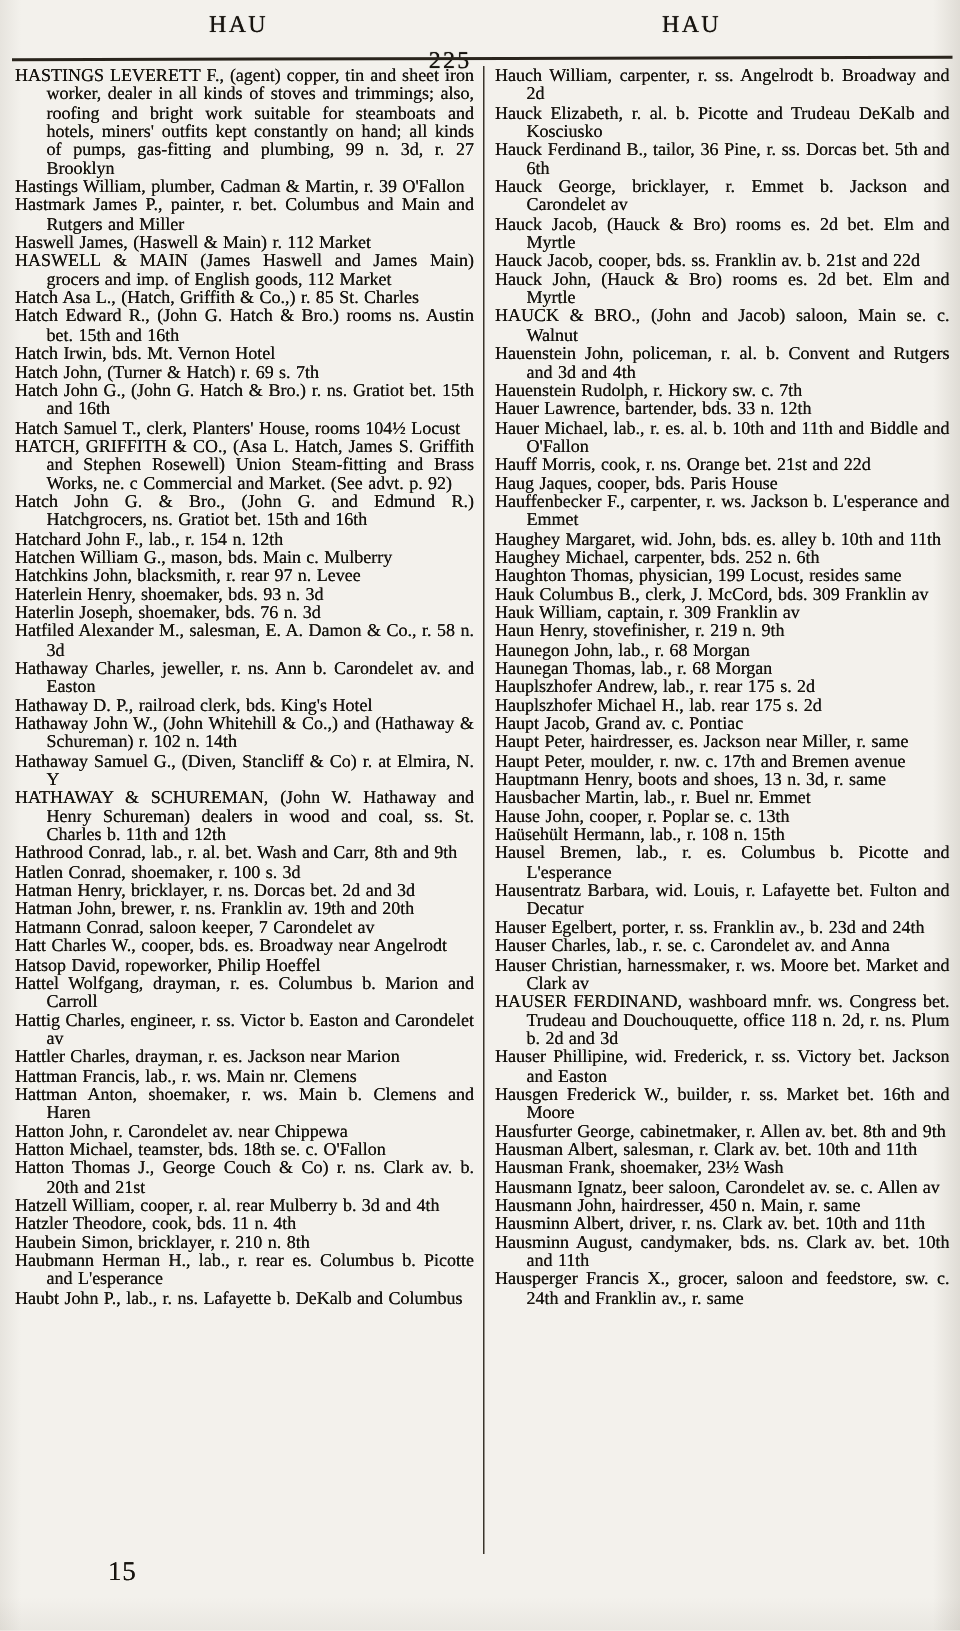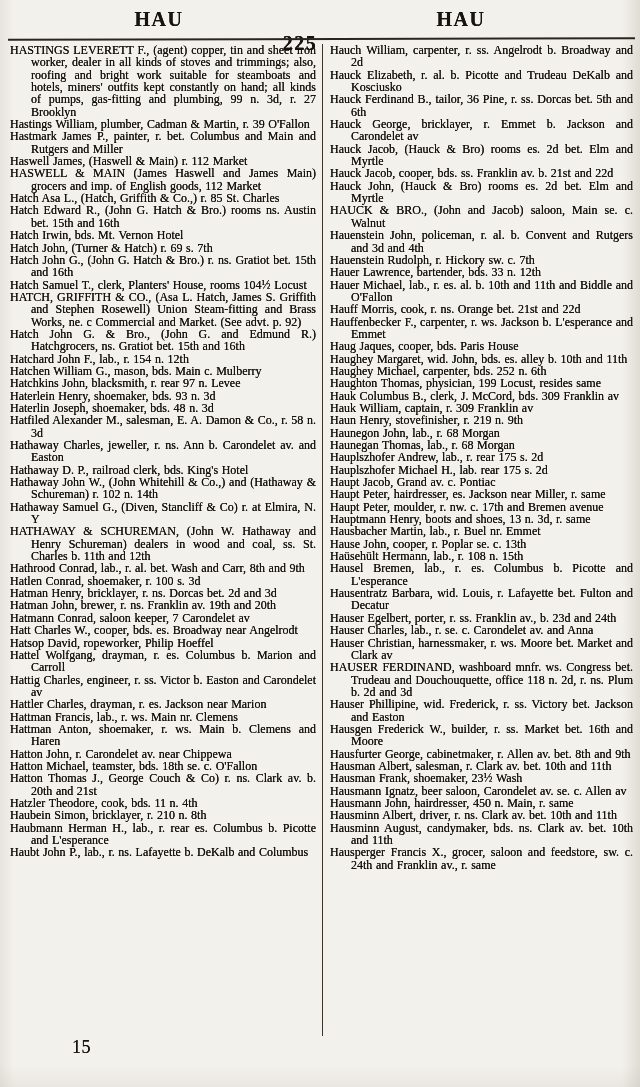--- a/index.html
+++ b/index.html
@@ -28,22 +28,22 @@
   .header {
     position: absolute;
     top: 8px;
     left: 0;
     width: 100%;
     height: 30px;
   }
   .header .h-label {
     position: absolute;
     transform: translateX(-50%);
-    font-size: 20px;
-    font-weight: bold;
+    font-size: 16px;
+    font-weight: normal;
     letter-spacing: 1.5px;
     text-shadow: 0 0 0.5px currentColor;
   }
   .h-left   { left: 159px; }
   .h-center { left: 300px; letter-spacing: 0.5px; margin-top: 24px; }
   .h-right  { left: 461px; }
   .header-rule {
     position: absolute;
     top: 38px;
     left: 8px;
@@ -113,21 +113,21 @@
     <p class="entry">Hatch Irwin, bds. Mt. Vernon Hotel</p>
     <p class="entry">Hatch John, (Turner &amp; Hatch) r. 69 s. 7th</p>
     <p class="entry">Hatch John G., (John G. Hatch &amp; Bro.) r. ns. Gratiot bet. 15th and 16th</p>
     <p class="entry">Hatch Samuel T., clerk, Planters' House, rooms 104½ Locust</p>
     <p class="entry">HATCH, GRIFFITH &amp; CO., (Asa L. Hatch, James S. Griffith and Stephen Rosewell) Union Steam-fitting and Brass Works, ne. c Commercial and Market. (See advt. p. 92)</p>
     <p class="entry">Hatch John G. &amp; Bro., (John G. and Edmund R.) Hatchgrocers, ns. Gratiot bet. 15th and 16th</p>
     <p class="entry">Hatchard John F., lab., r. 154 n. 12th</p>
     <p class="entry">Hatchen William G., mason, bds. Main c. Mulberry</p>
     <p class="entry">Hatchkins John, blacksmith, r. rear 97 n. Levee</p>
     <p class="entry">Haterlein Henry, shoemaker, bds. 93 n. 3d</p>
-    <p class="entry">Haterlin Joseph, shoemaker, bds. 48 n. 3d</p>
+    <p class="entry">Haterlin Joseph, shoemaker, bds. 76 n. 3d</p>
     <p class="entry">Hatfiled Alexander M., salesman, E. A. Damon &amp; Co., r. 58 n. 3d</p>
     <p class="entry">Hathaway Charles, jeweller, r. ns. Ann b. Carondelet av. and Easton</p>
     <p class="entry">Hathaway D. P., railroad clerk, bds. King's Hotel</p>
     <p class="entry">Hathaway John W., (John Whitehill &amp; Co.,) and (Hathaway &amp; Schureman) r. 102 n. 14th</p>
     <p class="entry">Hathaway Samuel G., (Diven, Stancliff &amp; Co) r. at Elmira, N. Y</p>
     <p class="entry">HATHAWAY &amp; SCHUREMAN, (John W. Hathaway and Henry Schureman) dealers in wood and coal, ss. St. Charles b. 11th and 12th</p>
     <p class="entry">Hathrood Conrad, lab., r. al. bet. Wash and Carr, 8th and 9th</p>
     <p class="entry">Hatlen Conrad, shoemaker, r. 100 s. 3d</p>
     <p class="entry">Hatman Henry, bricklayer, r. ns. Dorcas bet. 2d and 3d</p>
     <p class="entry">Hatman John, brewer, r. ns. Franklin av. 19th and 20th</p>
@@ -135,42 +135,43 @@
     <p class="entry">Hatt Charles W., cooper, bds. es. Broadway near Angelrodt</p>
     <p class="entry">Hatsop David, ropeworker, Philip Hoeffel</p>
     <p class="entry">Hattel Wolfgang, drayman, r. es. Columbus b. Marion and Carroll</p>
     <p class="entry">Hattig Charles, engineer, r. ss. Victor b. Easton and Carondelet av</p>
     <p class="entry">Hattler Charles, drayman, r. es. Jackson near Marion</p>
     <p class="entry">Hattman Francis, lab., r. ws. Main nr. Clemens</p>
     <p class="entry">Hattman Anton, shoemaker, r. ws. Main b. Clemens and Haren</p>
     <p class="entry">Hatton John, r. Carondelet av. near Chippewa</p>
     <p class="entry">Hatton Michael, teamster, bds. 18th se. c. O'Fallon</p>
     <p class="entry">Hatton Thomas J., George Couch &amp; Co) r. ns. Clark av. b. 20th and 21st</p>
+    <p class="entry">Hatzell William, cooper, r. al. rear Mulberry b. 3d and 4th</p>
     <p class="entry">Hatzler Theodore, cook, bds. 11 n. 4th</p>
     <p class="entry">Haubein Simon, bricklayer, r. 210 n. 8th</p>
     <p class="entry">Haubmann Herman H., lab., r. rear es. Columbus b. Picotte and L'esperance</p>
     <p class="entry">Haubt John P., lab., r. ns. Lafayette b. DeKalb and Columbus</p>
   </div>
 
 <div class="col col-right">
     <p class="entry">Hauch William, carpenter, r. ss. Angelrodt b. Broadway and 2d</p>
     <p class="entry">Hauck Elizabeth, r. al. b. Picotte and Trudeau DeKalb and Kosciusko</p>
     <p class="entry">Hauck Ferdinand B., tailor, 36 Pine, r. ss. Dorcas bet. 5th and 6th</p>
     <p class="entry">Hauck George, bricklayer, r. Emmet b. Jackson and Carondelet av</p>
     <p class="entry">Hauck Jacob, (Hauck &amp; Bro) rooms es. 2d bet. Elm and Myrtle</p>
     <p class="entry">Hauck Jacob, cooper, bds. ss. Franklin av. b. 21st and 22d</p>
     <p class="entry">Hauck John, (Hauck &amp; Bro) rooms es. 2d bet. Elm and Myrtle</p>
     <p class="entry">HAUCK &amp; BRO., (John and Jacob) saloon, Main se. c. Walnut</p>
     <p class="entry">Hauenstein John, policeman, r. al. b. Convent and Rutgers and 3d and 4th</p>
     <p class="entry">Hauenstein Rudolph, r. Hickory sw. c. 7th</p>
     <p class="entry">Hauer Lawrence, bartender, bds. 33 n. 12th</p>
     <p class="entry">Hauer Michael, lab., r. es. al. b. 10th and 11th and Biddle and O'Fallon</p>
     <p class="entry">Hauff Morris, cook, r. ns. Orange bet. 21st and 22d</p>
+    <p class="entry">Haug Jaques, cooper, bds. Paris House</p>
     <p class="entry">Hauffenbecker F., carpenter, r. ws. Jackson b. L'esperance and Emmet</p>
-    <p class="entry">Haug Jaques, cooper, bds. Paris House</p>
     <p class="entry">Haughey Margaret, wid. John, bds. es. alley b. 10th and 11th</p>
     <p class="entry">Haughey Michael, carpenter, bds. 252 n. 6th</p>
     <p class="entry">Haughton Thomas, physician, 199 Locust, resides same</p>
     <p class="entry">Hauk Columbus B., clerk, J. McCord, bds. 309 Franklin av</p>
     <p class="entry">Hauk William, captain, r. 309 Franklin av</p>
     <p class="entry">Haun Henry, stovefinisher, r. 219 n. 9th</p>
     <p class="entry">Haunegon John, lab., r. 68 Morgan</p>
     <p class="entry">Haunegan Thomas, lab., r. 68 Morgan</p>
     <p class="entry">Hauplszhofer Andrew, lab., r. rear 175 s. 2d</p>
     <p class="entry">Hauplszhofer Michael H., lab. rear 175 s. 2d</p>

